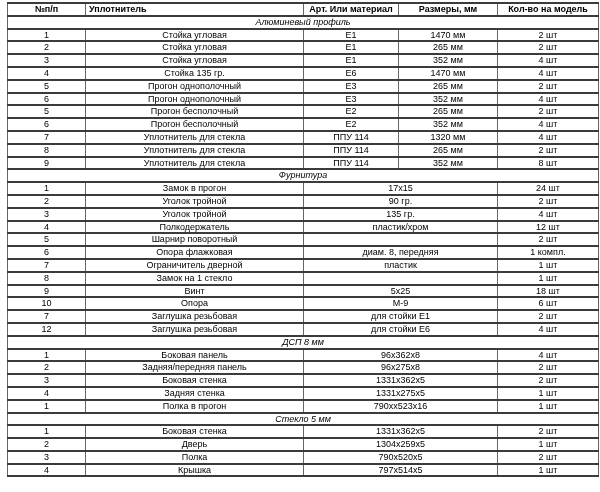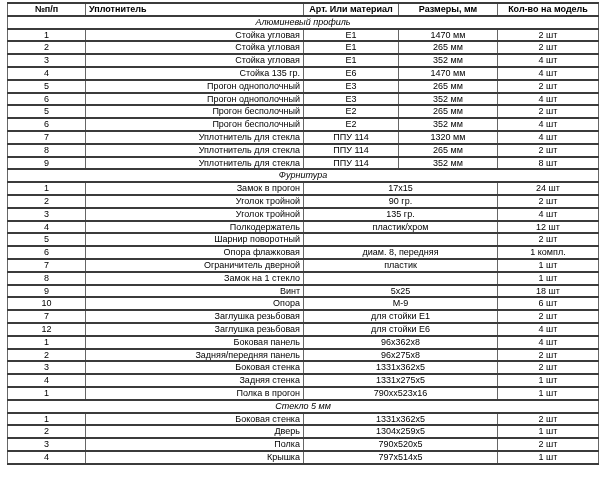--- a/index.html
+++ b/index.html
@@ -34,21 +34,21 @@
     padding: 0 3px;
     overflow: hidden;
     white-space: nowrap;
     background: #ffffff;
     font-weight: normal;
   }
   table.parts th {
     font-weight: bold;
   }
   .c-num, .c-art, .c-size, .c-spec, .c-qty { text-align: center; }
-  .c-name { text-align: right; margin-top: 40px; }
+  .c-name { text-align: center; margin-top: 40px; }
   th.h-num, th.h-art, th.h-size, th.h-qty { text-align: center; }
   th.h-name { text-align: left; }
   td.section-title {
     text-align: center;
     font-weight: bold;
     font-style: italic;
     font-size: 10.5px;
     margin-top: 32px;
   }
 </style>
@@ -223,20 +223,23 @@
           <td class="c-spec" colspan="2">для стойки Е1</td>
           <td class="c-qty">2 шт</td>
         </tr>
         <tr>
           <td class="c-num">12</td>
           <td class="c-name">Заглушка резьбовая</td>
           <td class="c-spec" colspan="2">для стойки Е6</td>
           <td class="c-qty">4 шт</td>
         </tr>
         <tr>
+          <td colspan="5" class="section-title">ДСП 8 мм</td>
+        </tr>
+        <tr>
           <td class="c-num">1</td>
           <td class="c-name">Боковая панель</td>
           <td class="c-spec" colspan="2">96х362х8</td>
           <td class="c-qty">4 шт</td>
         </tr>
         <tr>
           <td class="c-num">2</td>
           <td class="c-name">Задняя/передняя панель</td>
           <td class="c-spec" colspan="2">96х275х8</td>
           <td class="c-qty">2 шт</td>

